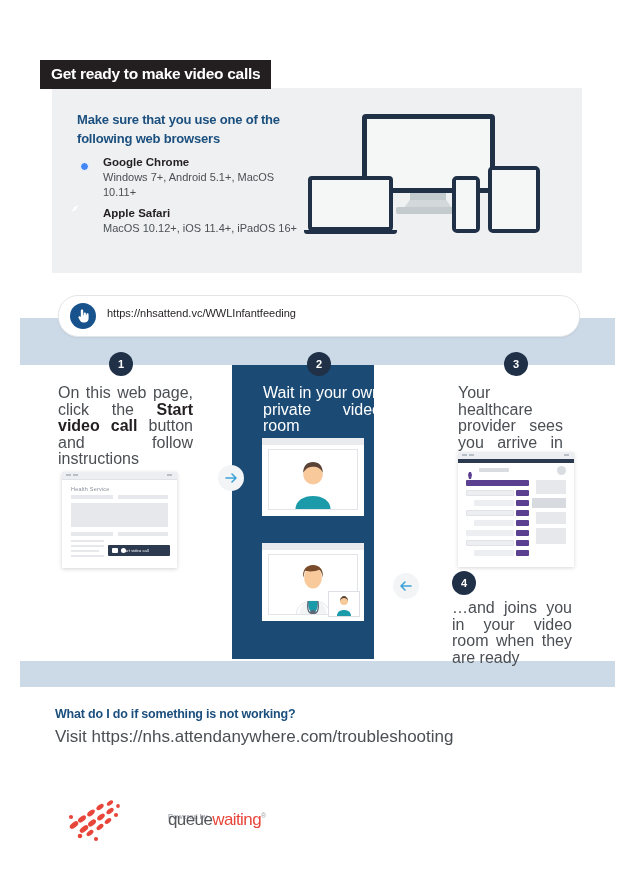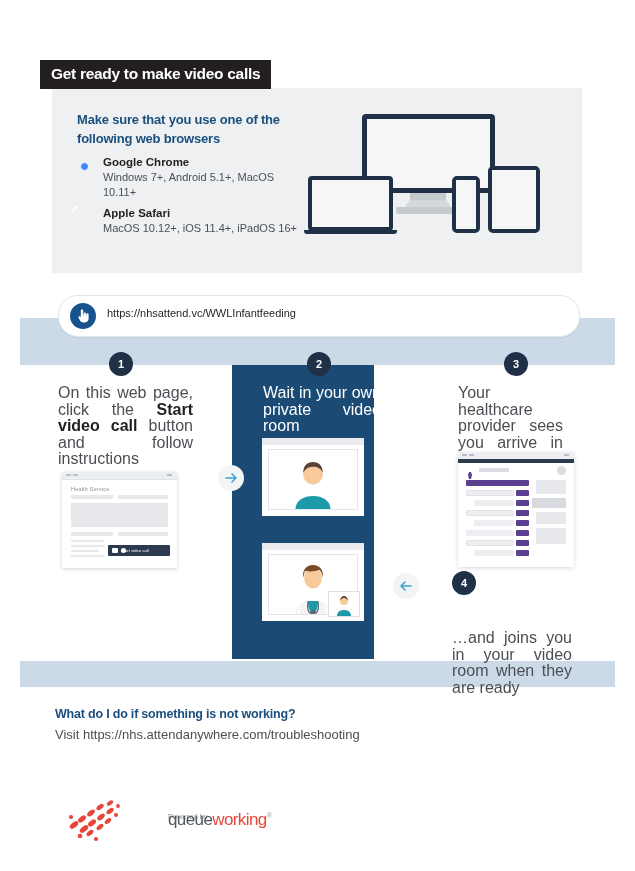--- a/index.html
+++ b/index.html
@@ -60,21 +60,21 @@
   .badge{position:absolute;width:24px;height:24px;border-radius:50%;background:#1f3047;color:#ffffff;font-size:11px;font-weight:bold;text-align:center;line-height:24px;z-index:5;}
   .b1{left:109px;top:352px;}
   .b2{left:307px;top:352px;}
   .b3{left:504px;top:352px;}
   .b4{left:452px;top:571px;}
 
   .stext{position:absolute;font-size:16px;line-height:16.5px;color:#4b4f54;}
   .s1{left:58px;top:385px;width:135px;text-align:justify;}
   .s2{left:263px;top:385px;width:118px;color:#ffffff;text-align:justify;}
   .s3{left:458px;top:385px;width:105px;text-align:justify;}
-  .s4{left:452px;top:600px;width:120px;text-align:justify;margin-top:30px;}
+  .s4{left:452px;top:600px;width:120px;text-align:justify;}
   .stext b{color:#231f20;font-weight:bold;}
 
   
   .arrow{position:absolute;width:26px;height:26px;border-radius:50%;background:#f2f4f6;z-index:6;}
   .ar1{left:218px;top:465px;}
   .ar2{left:393px;top:573px;}
 
   
   .mock{position:absolute;background:#ffffff;}
   .m1{left:62px;top:472px;width:115px;height:96px;box-shadow:0 1px 4px rgba(0,0,0,.18);}
@@ -98,21 +98,21 @@
   .qrow{position:absolute;height:6px;background:#eceef1;border-radius:1px;}
   .qrow.hl{background:#5b3f91;}
   .qchip{position:absolute;height:6px;width:13px;background:#5b3f91;border-radius:1px;}
   .qblock{position:absolute;background:#e6e8ec;}
   .qav{position:absolute;left:8px;top:14px;width:9px;height:9px;}
   .qttl{position:absolute;left:21px;top:16px;width:30px;height:4px;background:#d9dce1;border-radius:1px;}
   .qcirc{position:absolute;right:8px;top:14px;width:9px;height:9px;border-radius:50%;background:#d9dce1;}
 
   
   .f-head{position:absolute;left:55px;top:707px;color:#1b4f7e;font-size:12.5px;font-weight:bold;letter-spacing:-.2px;}
-  .f-sub{position:absolute;left:55px;top:727px;color:#4b4f54;font-size:13px;}
+  .f-sub{position:absolute;left:55px;top:727px;color:#4b4f54;font-size:17px;}
 
   .logo{position:absolute;left:60px;top:795px;width:175px;height:50px;}
   .logo-pb{position:absolute;left:108px;top:5px;font-size:7.5px;color:#8a9099;margin-top:12px;}
   .logo-wm{position:absolute;left:108px;top:15px;font-size:17px;letter-spacing:-.6px;color:#53565a;}
   .logo-wm em{font-style:normal;color:#e8463a;}
   .logo-wm sup{font-size:7px;color:#9aa0a6;}
   .dotgrid{position:absolute;left:0;top:0;width:100px;height:50px;}
 </style>
 </head>
 <body>
@@ -312,16 +312,16 @@
         <ellipse cx="48" cy="26" rx="3.8" ry="2.1" transform="rotate(-38 48 26)"></ellipse>
         <ellipse cx="50" cy="8" rx="3.6" ry="2" transform="rotate(-38 50 8)"></ellipse>
         <circle cx="20" cy="41" r="2.3"></circle>
         <circle cx="36" cy="44" r="2.1"></circle>
         <circle cx="56" cy="20" r="2.1"></circle>
         <circle cx="58" cy="11" r="1.9"></circle>
         <circle cx="11" cy="22" r="2.1"></circle>
       </g>
     </svg>
     <div class="logo-pb">Powered by</div>
-    <div class="logo-wm"><span>queue</span><em>working</em><sup>®</sup></div>
+    <div class="logo-wm"><span>queue</span><em>waiting</em><sup>®</sup></div>
   </div>
 
 </div>
 
 </body></html>

